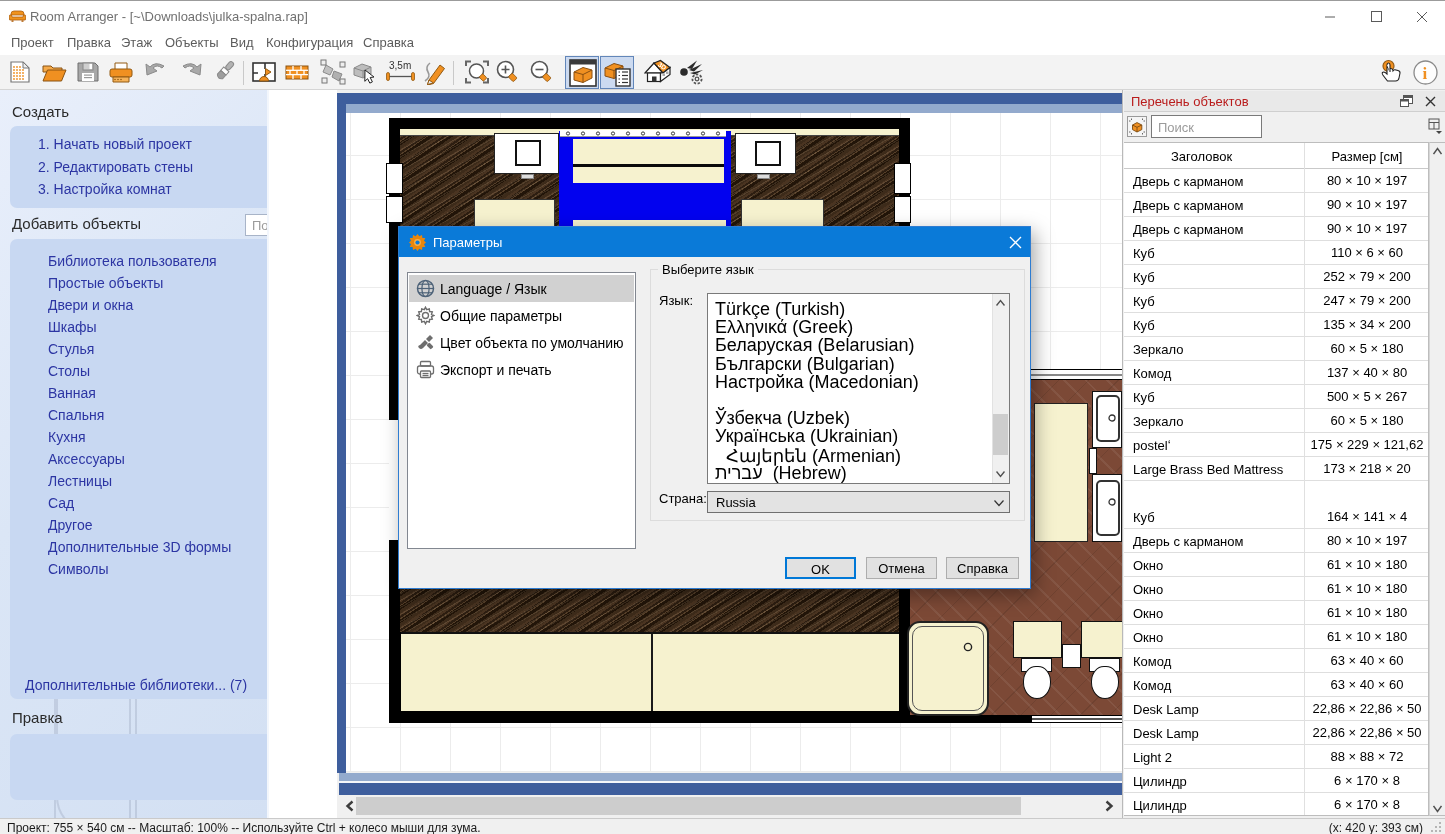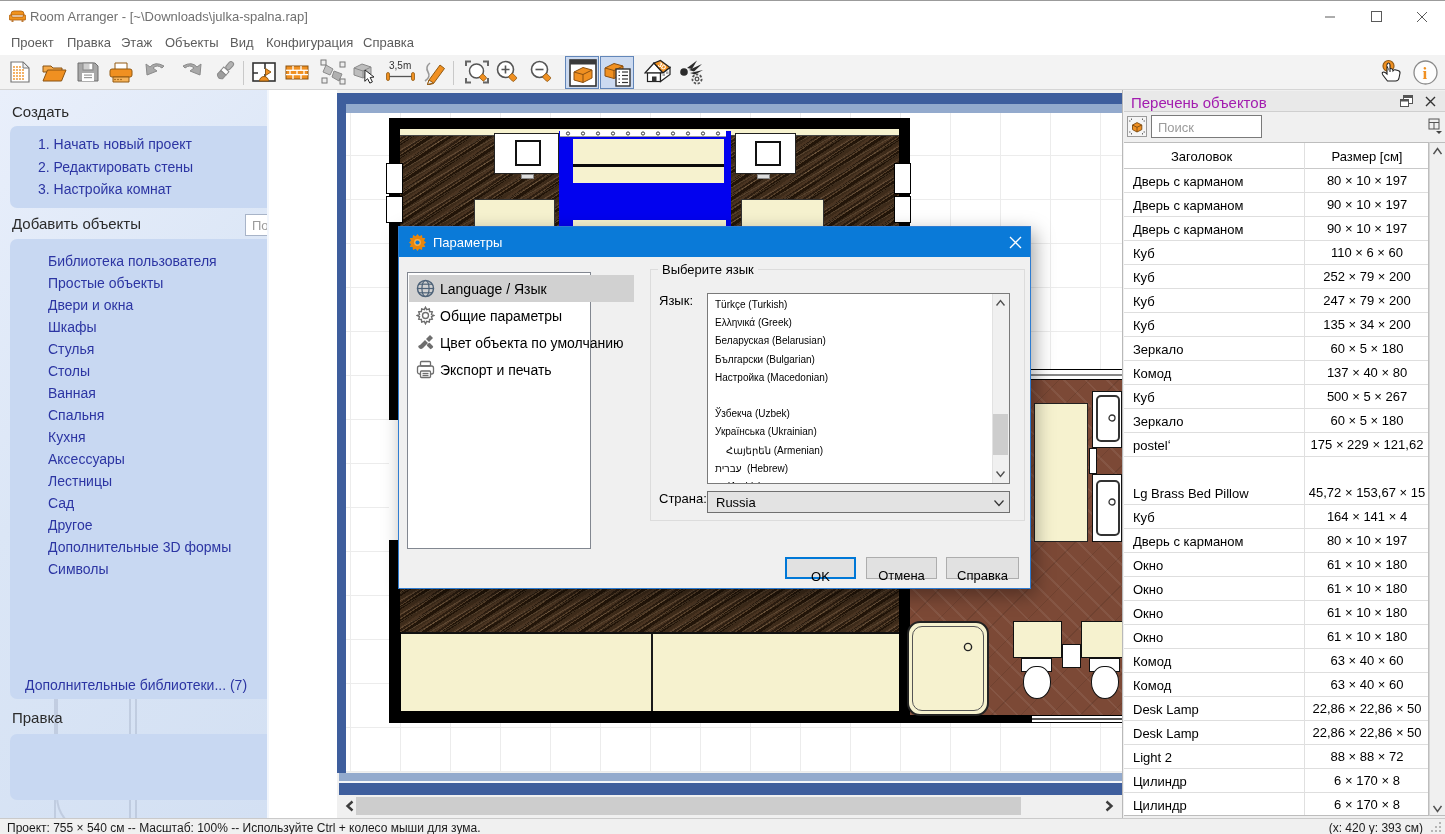--- a/index.html
+++ b/index.html
@@ -53,41 +53,41 @@
 .btile { background:
   repeating-linear-gradient(135deg, rgba(0,0,0,0.10) 0 1px, transparent 1px 21px),
   repeating-linear-gradient(45deg, rgba(255,255,255,0.07) 0 2px, transparent 2px 15px),
   #7c4936; }
 .cream { background:#f6f2cf; }
 .blk { background:#000; }
 
 
 #rpanel { position:absolute; left:1122px; top:90px; width:323px; height:728px; background:#f0f0f0; border-left:1px solid #b9b9b9; }
 #rphdr { position:absolute; left:1px; top:1px; width:321px; height:21px; background:#e9e9e9; border-bottom:1px solid #cfcfcf; }
-#rphdr .t { position:absolute; left:7px; top:3px; font-size:15px; color:#a21caf; }
+#rphdr .t { position:absolute; left:7px; top:3px; font-size:13px; color:#b91c1c; }
 #rtable { position:absolute; left:1px; top:52px; width:305px; height:674px; background:#fff; border:1px solid #bdbdbd; border-left:none; overflow:hidden; }
 .trow { position:absolute; left:0; width:305px; height:24px; border-bottom:1px solid #dedede; font-size:13px; color:#000; }
 .trow .c1 { position:absolute; left:9px; top:5px; }
 .trow .c2 { position:absolute; left:181px; width:124px; top:4px; text-align:center; }
 #rvsb { position:absolute; left:306px; top:52px; width:17px; height:674px; background:#f0f0f0; border:1px solid #bdbdbd; border-left:1px solid #d5d5d5; }
 
 
 #dlg { position:absolute; left:398px; top:226px; width:633px; height:363px; background:#f0f0f0; border:1px solid #2e7cd1; box-shadow:4px 6px 18px rgba(0,0,0,0.35); z-index:50; }
 #dlgtitle { position:absolute; left:0; top:0; width:631px; height:30px; background:#0a7ad8; }
 #dlgtitle .t { position:absolute; left:34px; top:8px; color:#fff; font-size:13px; }
-#dlglist { position:absolute; left:8px; top:45px; width:184px; height:277px; background:#fff; border:1px solid #828790; }
+#dlglist { position:absolute; left:8px; top:45px; width:229px; height:277px; background:#fff; border:1px solid #828790; }
 .dlitem { position:absolute; left:1px; width:225px; height:27px; }
 .dlitem .ic { position:absolute; left:7px; top:4px; }
 .dlitem .tx { position:absolute; left:31px; top:6px; font-size:14px; color:#000; }
 #dfield { position:absolute; left:251px; top:42px; width:375px; height:252px; border:1px solid #dcdcdc; }
 #dfield .lg { position:absolute; left:7px; top:-8px; background:#f0f0f0; padding:0 4px; font-size:13px; color:#000; }
 #langbox { position:absolute; left:308px; top:66px; width:303px; height:191px; background:#fff; border:1px solid #7a7a7a; overflow:hidden; }
-.lrow { position:absolute; left:1px; width:284px; height:18px; font-size:10px; color:#000; padding:2px 0 0 6px; }
+.lrow { position:absolute; left:1px; width:284px; height:18px; font-size:18px; color:#000; padding:2px 0 0 6px; }
 #combo { position:absolute; left:308px; top:264px; width:303px; height:22px; background:#e3e3e3; border:1px solid #707070; font-size:13px; color:#000; }
-.dbtn { position:absolute; top:330px; height:22px; background:#e1e1e1; border:1px solid #adadad; text-align:center; font-size:13px; color:#000; padding-top:10px; }
+.dbtn { position:absolute; top:330px; height:22px; background:#e1e1e1; border:1px solid #adadad; text-align:center; font-size:13px; color:#000; padding-top:3px; }
 </style>
 </head>
 <body>
 
 <div id="titlebar">
   <svg class="abs" style="left:9px;top:8px" width="17" height="14" viewBox="0 0 17 14">
       <path d="M2 5 q0-3 3-3 h7 q3 0 3 3 v1 h-13z" fill="#f0931e" stroke="#b05e0a" stroke-width="0.8"></path>
       <path d="M1 6 q-1 0 -0.8 2 l0.5 3 h15.6 l0.5-3 q0.2-2 -0.8-2 l-1.5 0 -0.5 2 h-11 l-0.5-2z" fill="#f0931e" stroke="#b05e0a" stroke-width="0.8"></path>
       <rect x="2.5" y="11.3" width="2" height="1.5" fill="#b05e0a"></rect>
       <rect x="12.5" y="11.3" width="2" height="1.5" fill="#b05e0a"></rect>
@@ -578,23 +578,23 @@
         <span class="c2">500 × 5 × 267</span>
       </div>
     <div class="trow" style="top:266px;">
         <span class="c1">Зеркало</span>
         <span class="c2">60 × 5 × 180</span>
       </div>
     <div class="trow" style="top:290px;">
         <span class="c1">postelʻ</span>
         <span class="c2">175 × 229 × 121,62</span>
       </div>
-    <div class="trow" style="top:338px;">
-        <span class="c1">Lg Brass Bed Pillow</span>
-        <span class="c2">45,72 × 153,67 × 15</span>
+    <div class="trow" style="top:314px;">
+        <span class="c1">Large Brass Bed Mattress</span>
+        <span class="c2">173 × 218 × 20</span>
       </div>
     <div class="trow" style="top:362px;">
         <span class="c1">Куб</span>
         <span class="c2">164 × 141 × 4</span>
       </div>
     <div class="trow" style="top:386px;">
         <span class="c1">Дверь с карманом</span>
         <span class="c2">80 × 10 × 197</span>
       </div>
     <div class="trow" style="top:410px;">

